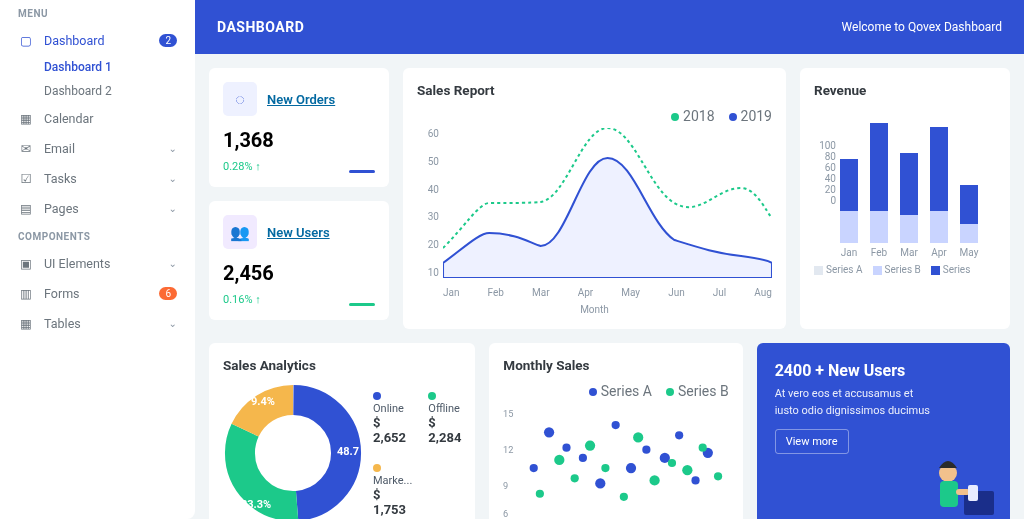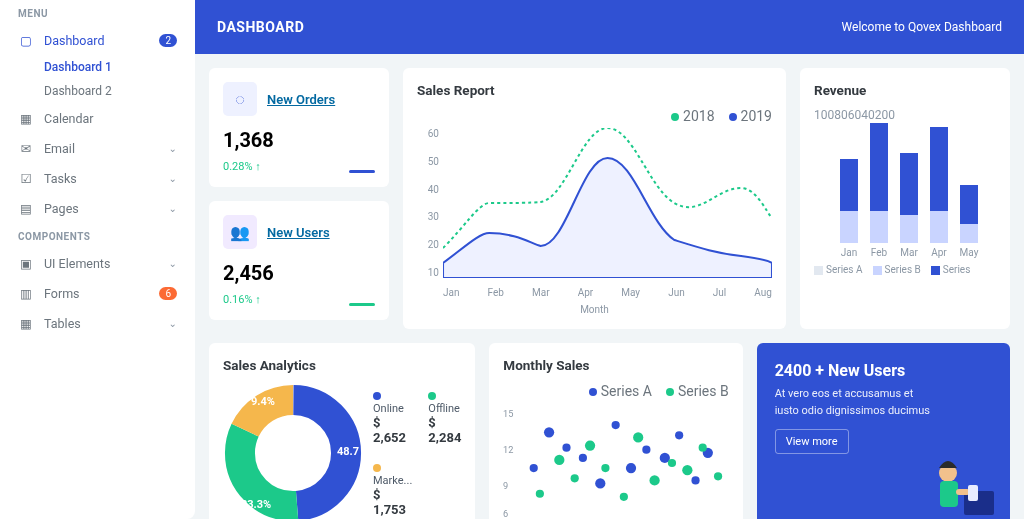--- a/index.html
+++ b/index.html
@@ -43,21 +43,21 @@
 .mini-bar.green { background:#1cc98a; }
 .card h4 { font-size:13.5px; font-weight:700; color:#343a40; margin-bottom:10px; }
 .chart-legend { display:flex; gap:14px; font-size:14px; color:#6c757d; justify-content:flex-end; margin-bottom:4px;}
 .dot { width:8px; height:8px; border-radius:50%; display:inline-block; margin-right:4px; vertical-align:middle;}
 .sales-chart { position:relative; height:170px; }
 .axisY { position:absolute; left:0; top:0; bottom:20px; width:22px; display:flex; flex-direction:column; justify-content:space-between; font-size:10px; color:#8c98a5; text-align:right; }
 .plot { position:absolute; left:26px; right:0; top:0; bottom:20px; }
 .axisX { position:absolute; left:26px; right:0; bottom:0; display:flex; justify-content:space-between; font-size:10px; color:#8c98a5; }
 .xlabel { text-align:center; font-size:10px; color:#8c98a5; margin-top:6px; }
 .rev-chart { display:flex; align-items:flex-end; gap:12px; height:150px; padding-left:26px; position:relative;}
-.rev-axisY { position:absolute; left:0; top:0; bottom:20px; width:22px; display:flex; flex-direction:row; justify-content:space-between; font-size:12px; color:#8c98a5; text-align:right;}
+.rev-axisY { position:absolute; left:0; top:0; bottom:20px; width:22px; display:flex; flex-direction:column; justify-content:center; font-size:10px; color:#8c98a5; text-align:right;}
 .rev-bar { width:18px; display:flex; flex-direction:column; justify-content:flex-end; align-items:center;}
 .rev-seg { width:100%; }
 .rev-lbl { font-size:10px; color:#8c98a5; margin-top:4px; }
 .rev-legend { display:flex; gap:10px; font-size:10px; color:#8c98a5; margin-top:6px; flex-wrap:wrap;}
 .sq { width:9px; height:9px; display:inline-block; margin-right:3px; vertical-align:middle;}
 .row2 { display:grid; grid-template-columns: 1fr 1fr 1fr; gap:14px; grid-column: 1 / 4; }
 .analytics-body { display:flex; gap:10px; align-items:center; }
 .donut-wrap { position:relative; width:140px; height:140px; }
 .ana-legend { font-size:11px; color:#4e5a68; display:grid; grid-template-columns:1fr 1fr; gap:16px 16px;}
 .ana-legend .v { font-weight:700; font-size:13px; color:#343a40;}

